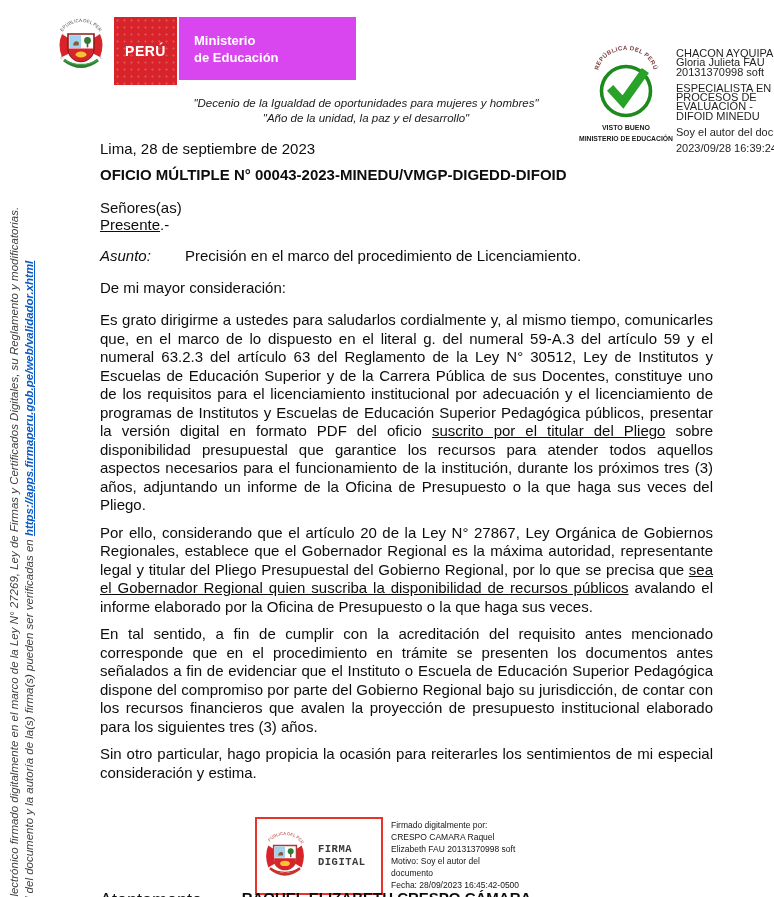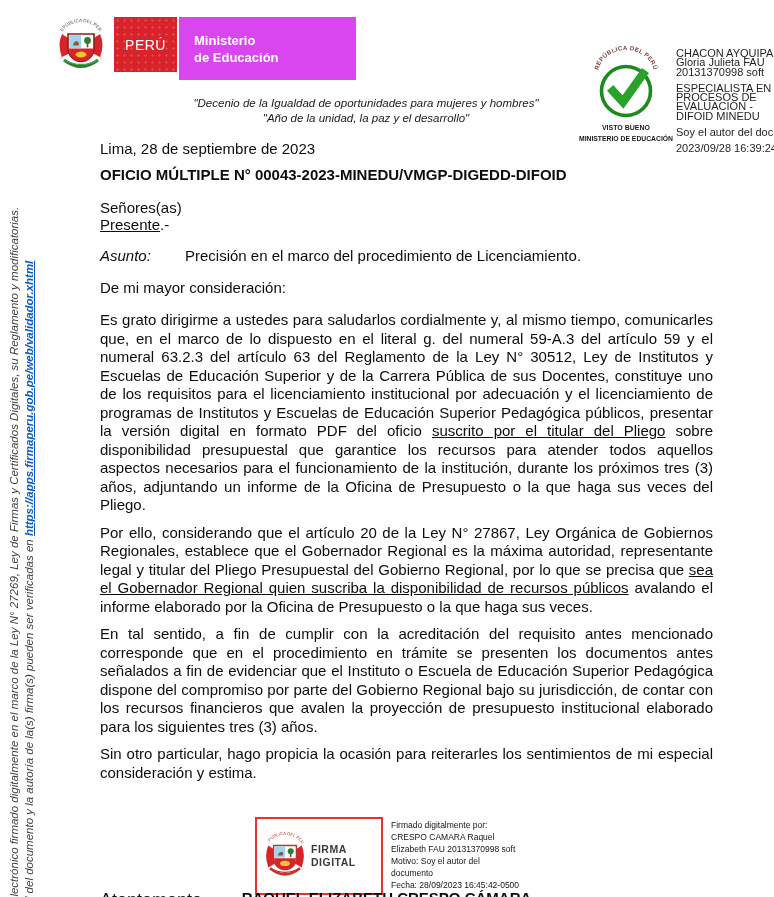--- a/index.html
+++ b/index.html
@@ -15,26 +15,26 @@
     position:absolute; left:7px; top:903px; width:900px;
     transform:rotate(-90deg); transform-origin:top left;
     font-style:italic; font-size:11.5px; line-height:14.5px; color:#3d3d3d;
     white-space:nowrap;
   }
   .sb-link { color:#0b5bc5; font-weight:bold; text-decoration:underline; cursor:pointer; }
 
   
   .coat-hdr { position:absolute; left:55px; top:12px; width:52px; height:68px; }
   .box-red {
-    position:absolute; left:114px; top:17px; width:63px; height:55px;
+    position:absolute; left:114px; top:17px; width:63px; height:68px;
     background:#d8232a;
     background-image:radial-gradient(rgba(255,255,255,.16) 1px, transparent 1.2px);
     background-size:7px 7px;
     display:flex; align-items:center; justify-content:center;
-    color:#fff; font-weight:normal; font-size:14px; letter-spacing:.5px;
+    color:#fff; font-weight:bold; font-size:14px; letter-spacing:.5px;
   }
   .box-gray {
     position:absolute; left:179px; top:17px; width:177px; height:63px;
     background:#d946ef; color:#fff; font-weight:bold; font-size:13px; line-height:17px;
     display:flex; flex-direction:column; justify-content:center; padding-left:15px;
   }
   .mottos {
     position:absolute; left:100px; top:96px; width:532px; text-align:center;
     font-style:italic; font-size:11.5px; line-height:15px; color:#1a1a1a;
   }
@@ -68,21 +68,21 @@
   .closing    { position:absolute; left:100px; top:890px; font-size:18px; }
 
   
   .firma-box {
     position:absolute; left:255px; top:817px; width:128px; height:78px;
     border:2px solid #e8322a; background:#fff;
     display:flex; align-items:center;
   }
   .firma-escudo { width:48px; height:58px; margin-left:4px; flex:none; }
   .firma-words {
-    margin-left:2px; font-family:Liberation Sans, sans-serif;
+    margin-left:9px; font-family:Liberation Mono, monospace;
     font-weight:bold; font-size:10.5px; line-height:13px; color:#3a3a3a; letter-spacing:.5px;
   }
   .firma-text {
     position:absolute; left:391px; top:819px; width:170px;
     font-size:8.5px; line-height:12px; color:#141414;
   }
   .signer-name {
     position:absolute; left:80px; top:889px; width:613px; text-align:center;
     font-weight:bold; font-size:15px; color:#0d0d0d;
   }

